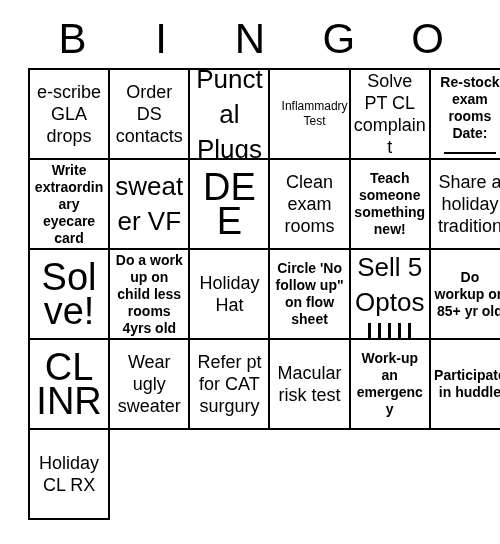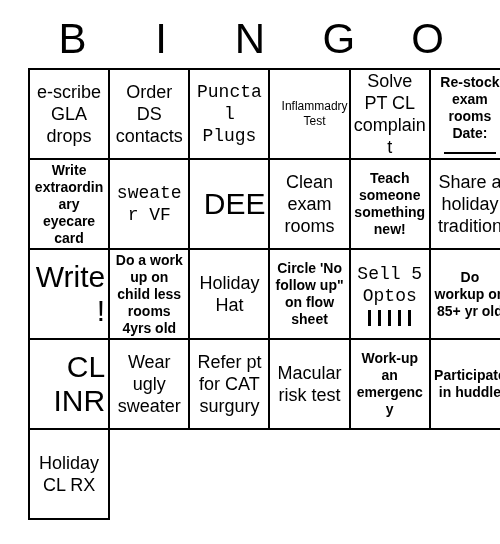--- a/index.html
+++ b/index.html
@@ -57,22 +57,22 @@
     padding: 2px 3px;
     overflow: hidden;
     background: #fff;
   }
   .cell-text {
     width: 100%;
     text-align: center;
     word-wrap: break-word;
   }
   
-  .fs-xl  { font-size: 30px; line-height: 34px; text-align: right; }
-  .fs-lg  { font-size: 18px; line-height: 22px; font-family: Liberation Mono, monospace; }
+  .fs-xl  { font-size: 38px; line-height: 34px; }
+  .fs-lg  { font-size: 26px; line-height: 35px; }
   .fs-md  { font-size: 18px; line-height: 22px; }
   .fs-sm  { font-size: 14px; line-height: 17px; font-weight: bold; }
   .fs-xs  { font-size: 12px; line-height: 15px; margin-left: 10px; }
 
   
   .date-rule {
     width: 72%;
     height: 0;
     border-bottom: 2px solid #000;
     margin-top: 10px;
@@ -136,21 +136,21 @@
       <div class="cell">
         <div class="cell-text fs-md">Clean exam rooms</div>
       </div>
       <div class="cell">
         <div class="cell-text fs-sm">Teach someone something new!</div>
       </div>
       <div class="cell">
         <div class="cell-text fs-md">Share a holiday tradition</div>
       </div>
       <div class="cell">
-        <div class="cell-text fs-xl">Write!</div>
+        <div class="cell-text fs-xl">Solve!</div>
       </div>
       <div class="cell">
         <div class="cell-text fs-sm">Do a work up on child less rooms 4yrs old</div>
       </div>
       <div class="cell">
         <div class="cell-text fs-md">Holiday Hat</div>
       </div>
       <div class="cell">
         <div class="cell-text fs-sm">Circle 'No follow up" on flow sheet</div>
       </div>

